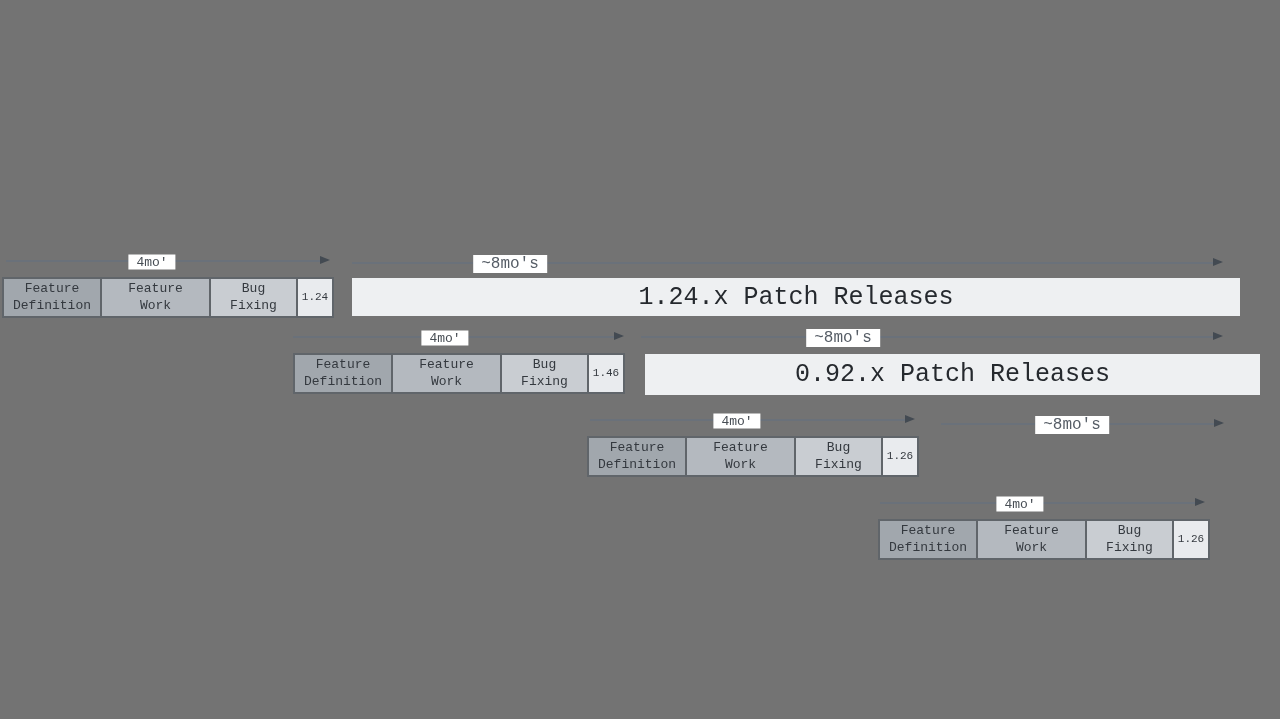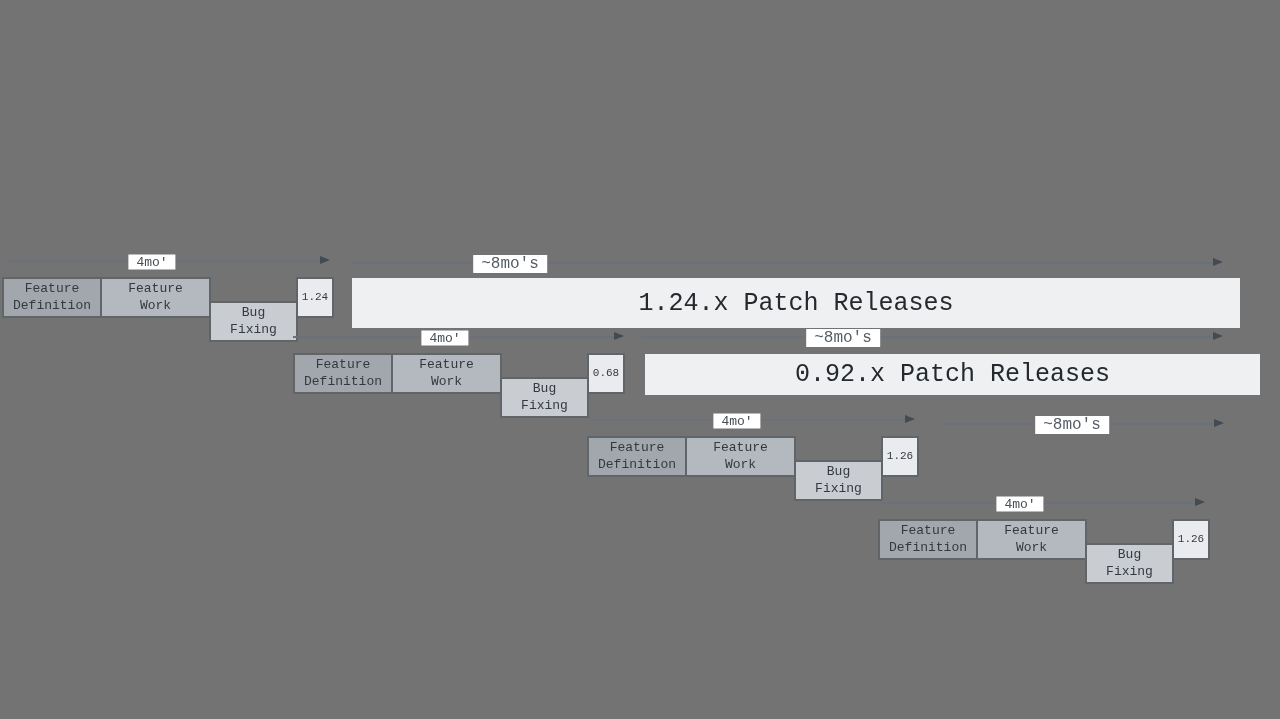--- a/index.html
+++ b/index.html
@@ -42,39 +42,39 @@
     height:41px;
     display:flex; align-items:center; justify-content:center;
     text-align:center;
     font-size:13px; line-height:1.25;
     color:#34393f;
   }
   .pbox:first-child { margin-left:0; }
   .pbox .ptext { white-space:pre-line; }
   .pbox.fd  { width:100px; background:#a1a7ad; }
   .pbox.fw  { width:111px; background:#b4b9bf; }
-  .pbox.bf  { width:89px;  background:#c9cdd2;margin-top:24px; }
+  .pbox.bf  { width:89px;  background:#c9cdd2; }
   .pbox.ver { width:38px;  background:#e9ebee; font-size:11px; }
 
   
   .patch-bar {
     position:absolute;
     background:#eef0f2;
     display:flex; align-items:center; justify-content:center;
     font-size:25px; color:#25292e;
     white-space:nowrap;
   }
 
   
   .a-r1-dev   { left:6px;   top:261px; width:324px; }
   .a-r1-dev   .alabel { left:146px; }
   .a-r1-patch { left:352px; top:263px; width:871px; }
   .a-r1-patch .alabel { left:158px; }
   .boxes-r1   { left:2px;   top:277px; }
-  .bar-r1     { left:352px; top:278px; width:888px; height:50px; }
+  .bar-r1     { left:352px; top:278px; width:888px; height:38px; }
 
   
   .a-r2-dev   { left:293px; top:337px; width:331px; }
   .a-r2-dev   .alabel { left:152px; }
   .a-r2-patch { left:641px; top:337px; width:582px; }
   .a-r2-patch .alabel { left:202px; }
   .boxes-r2   { left:293px; top:353px; }
   .bar-r2     { left:645px; top:354px; width:615px; height:41px; }
 
   
@@ -143,21 +143,21 @@
       </div>
     <div class="pbox fw">
         <span class="ptext">Feature
 Work</span>
       </div>
     <div class="pbox bf">
         <span class="ptext">Bug
 Fixing</span>
       </div>
     <div class="pbox ver">
-        <span class="ptext">0.68</span>
+        <span class="ptext">1.46</span>
       </div>
   </div>
   <div class="patch-bar bar-r2">
     <span>0.92.x Patch Releases</span>
   </div>
 
   <div class="arrow a-r3-dev">
     <div class="line"></div>
     <div class="head"></div>
     <span class="alabel l4mo">4mo'</span>

